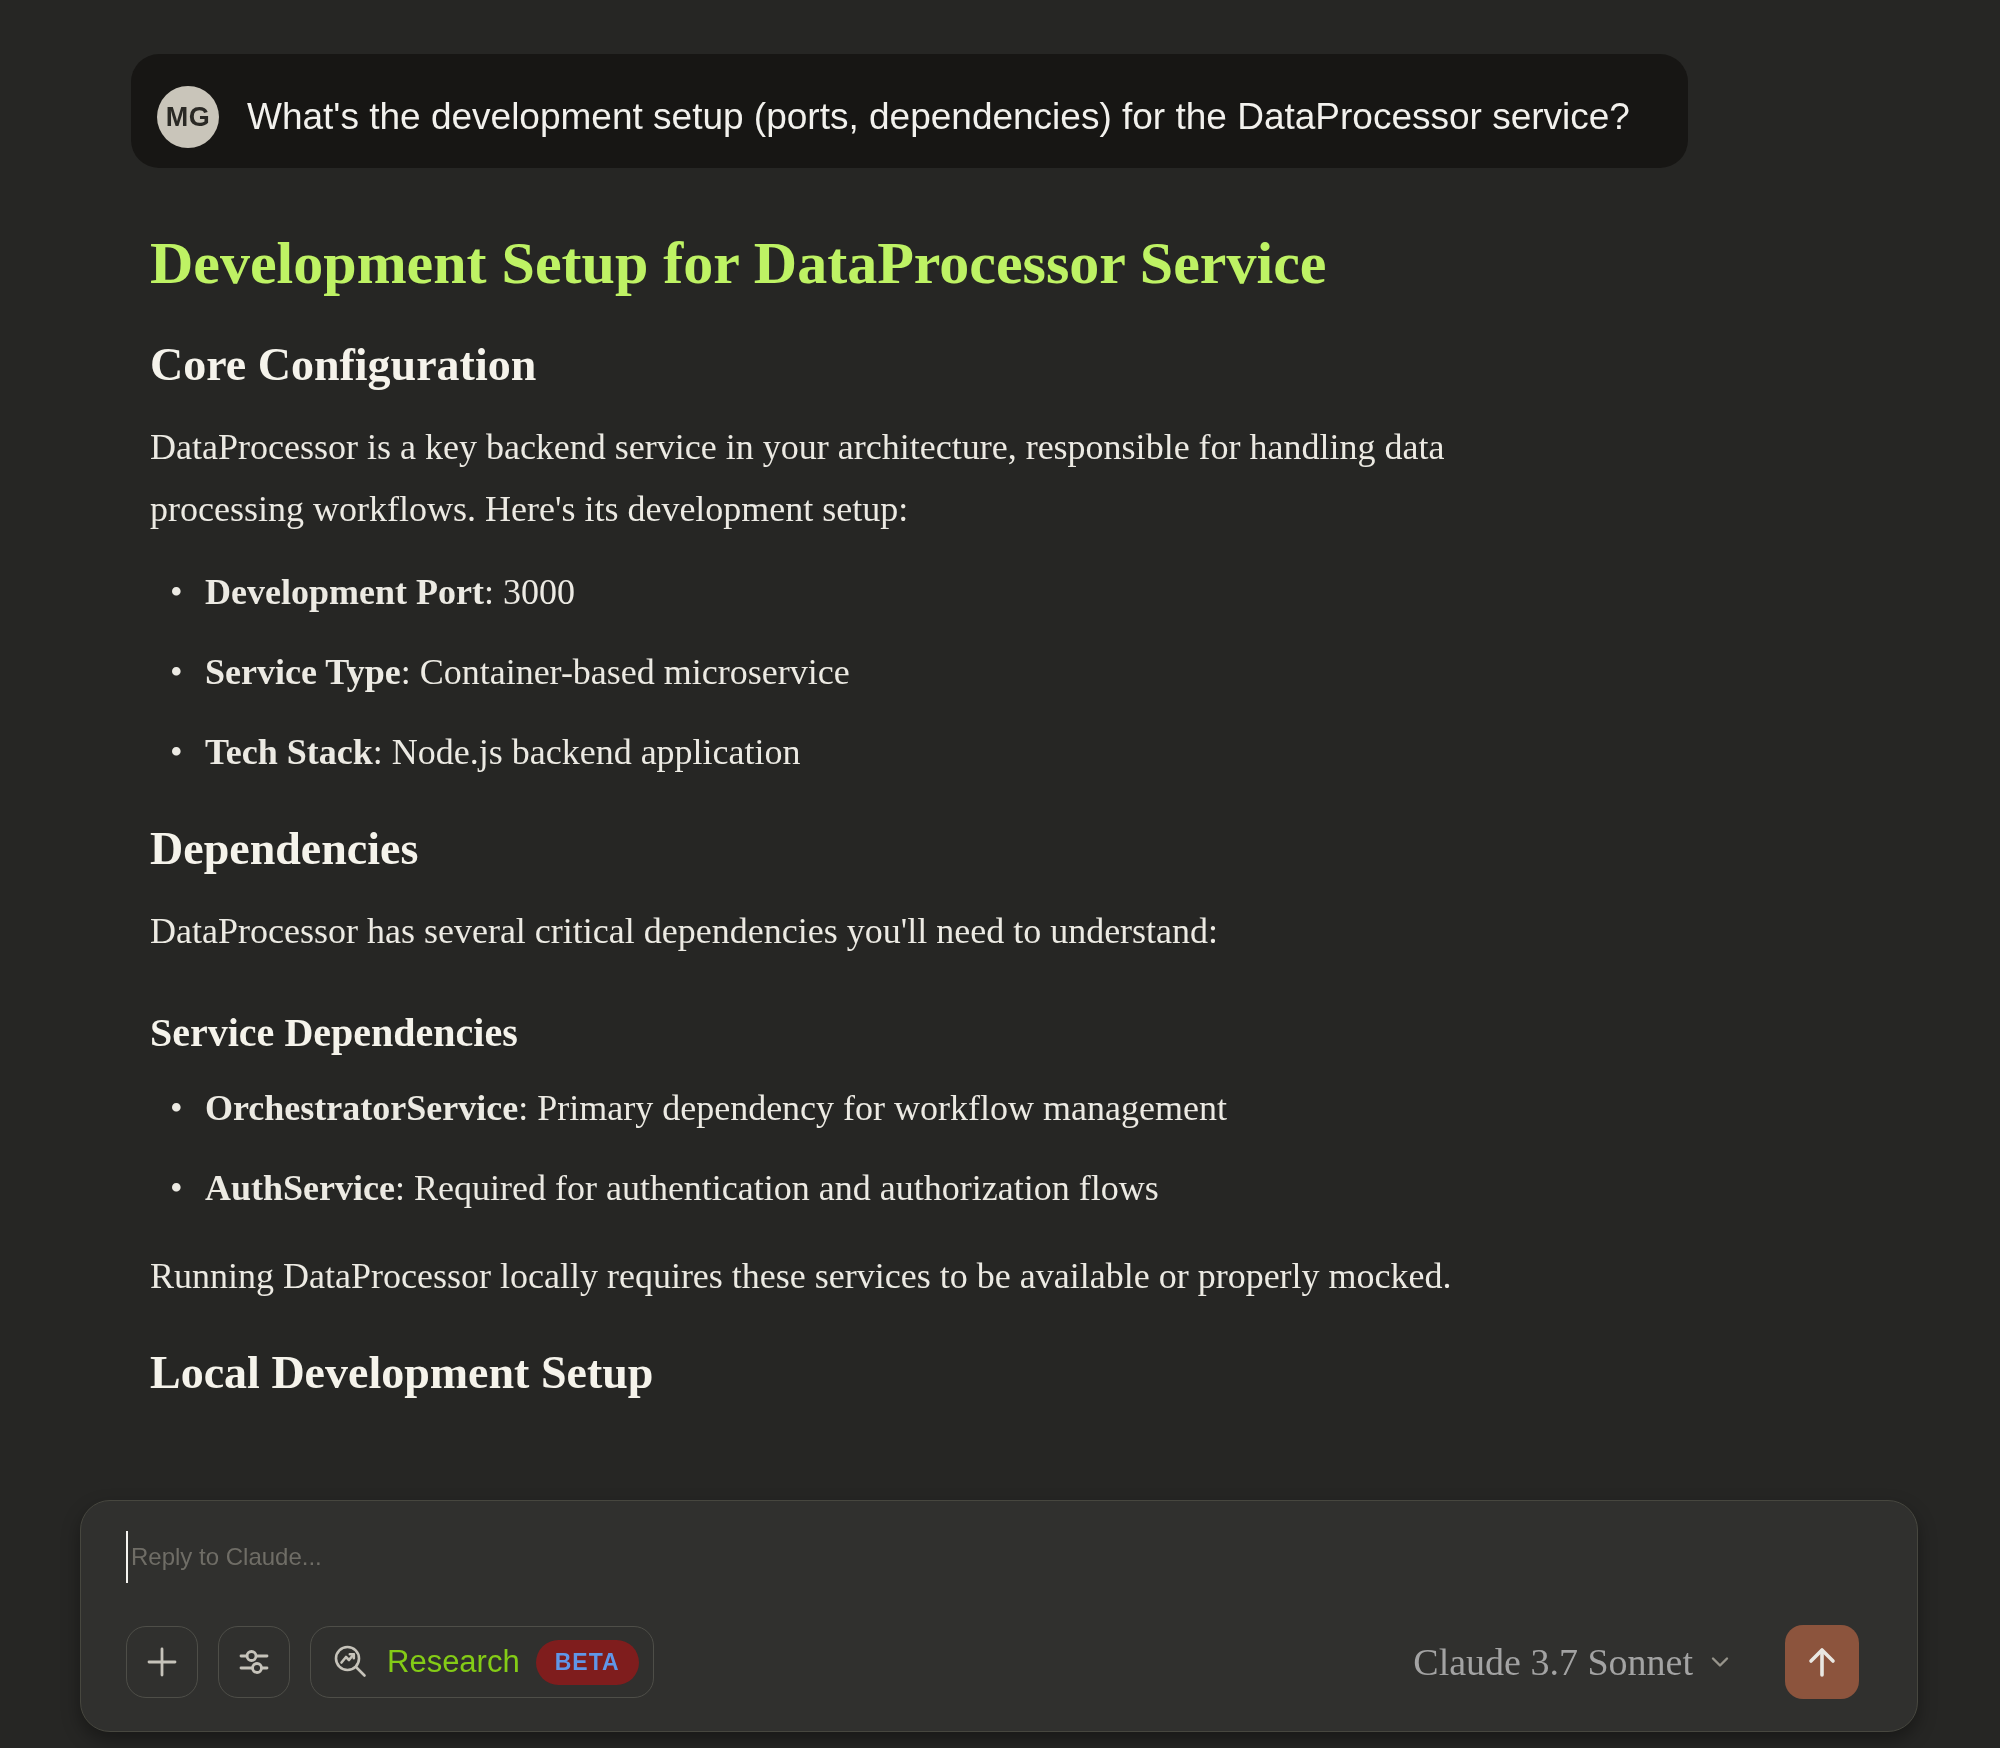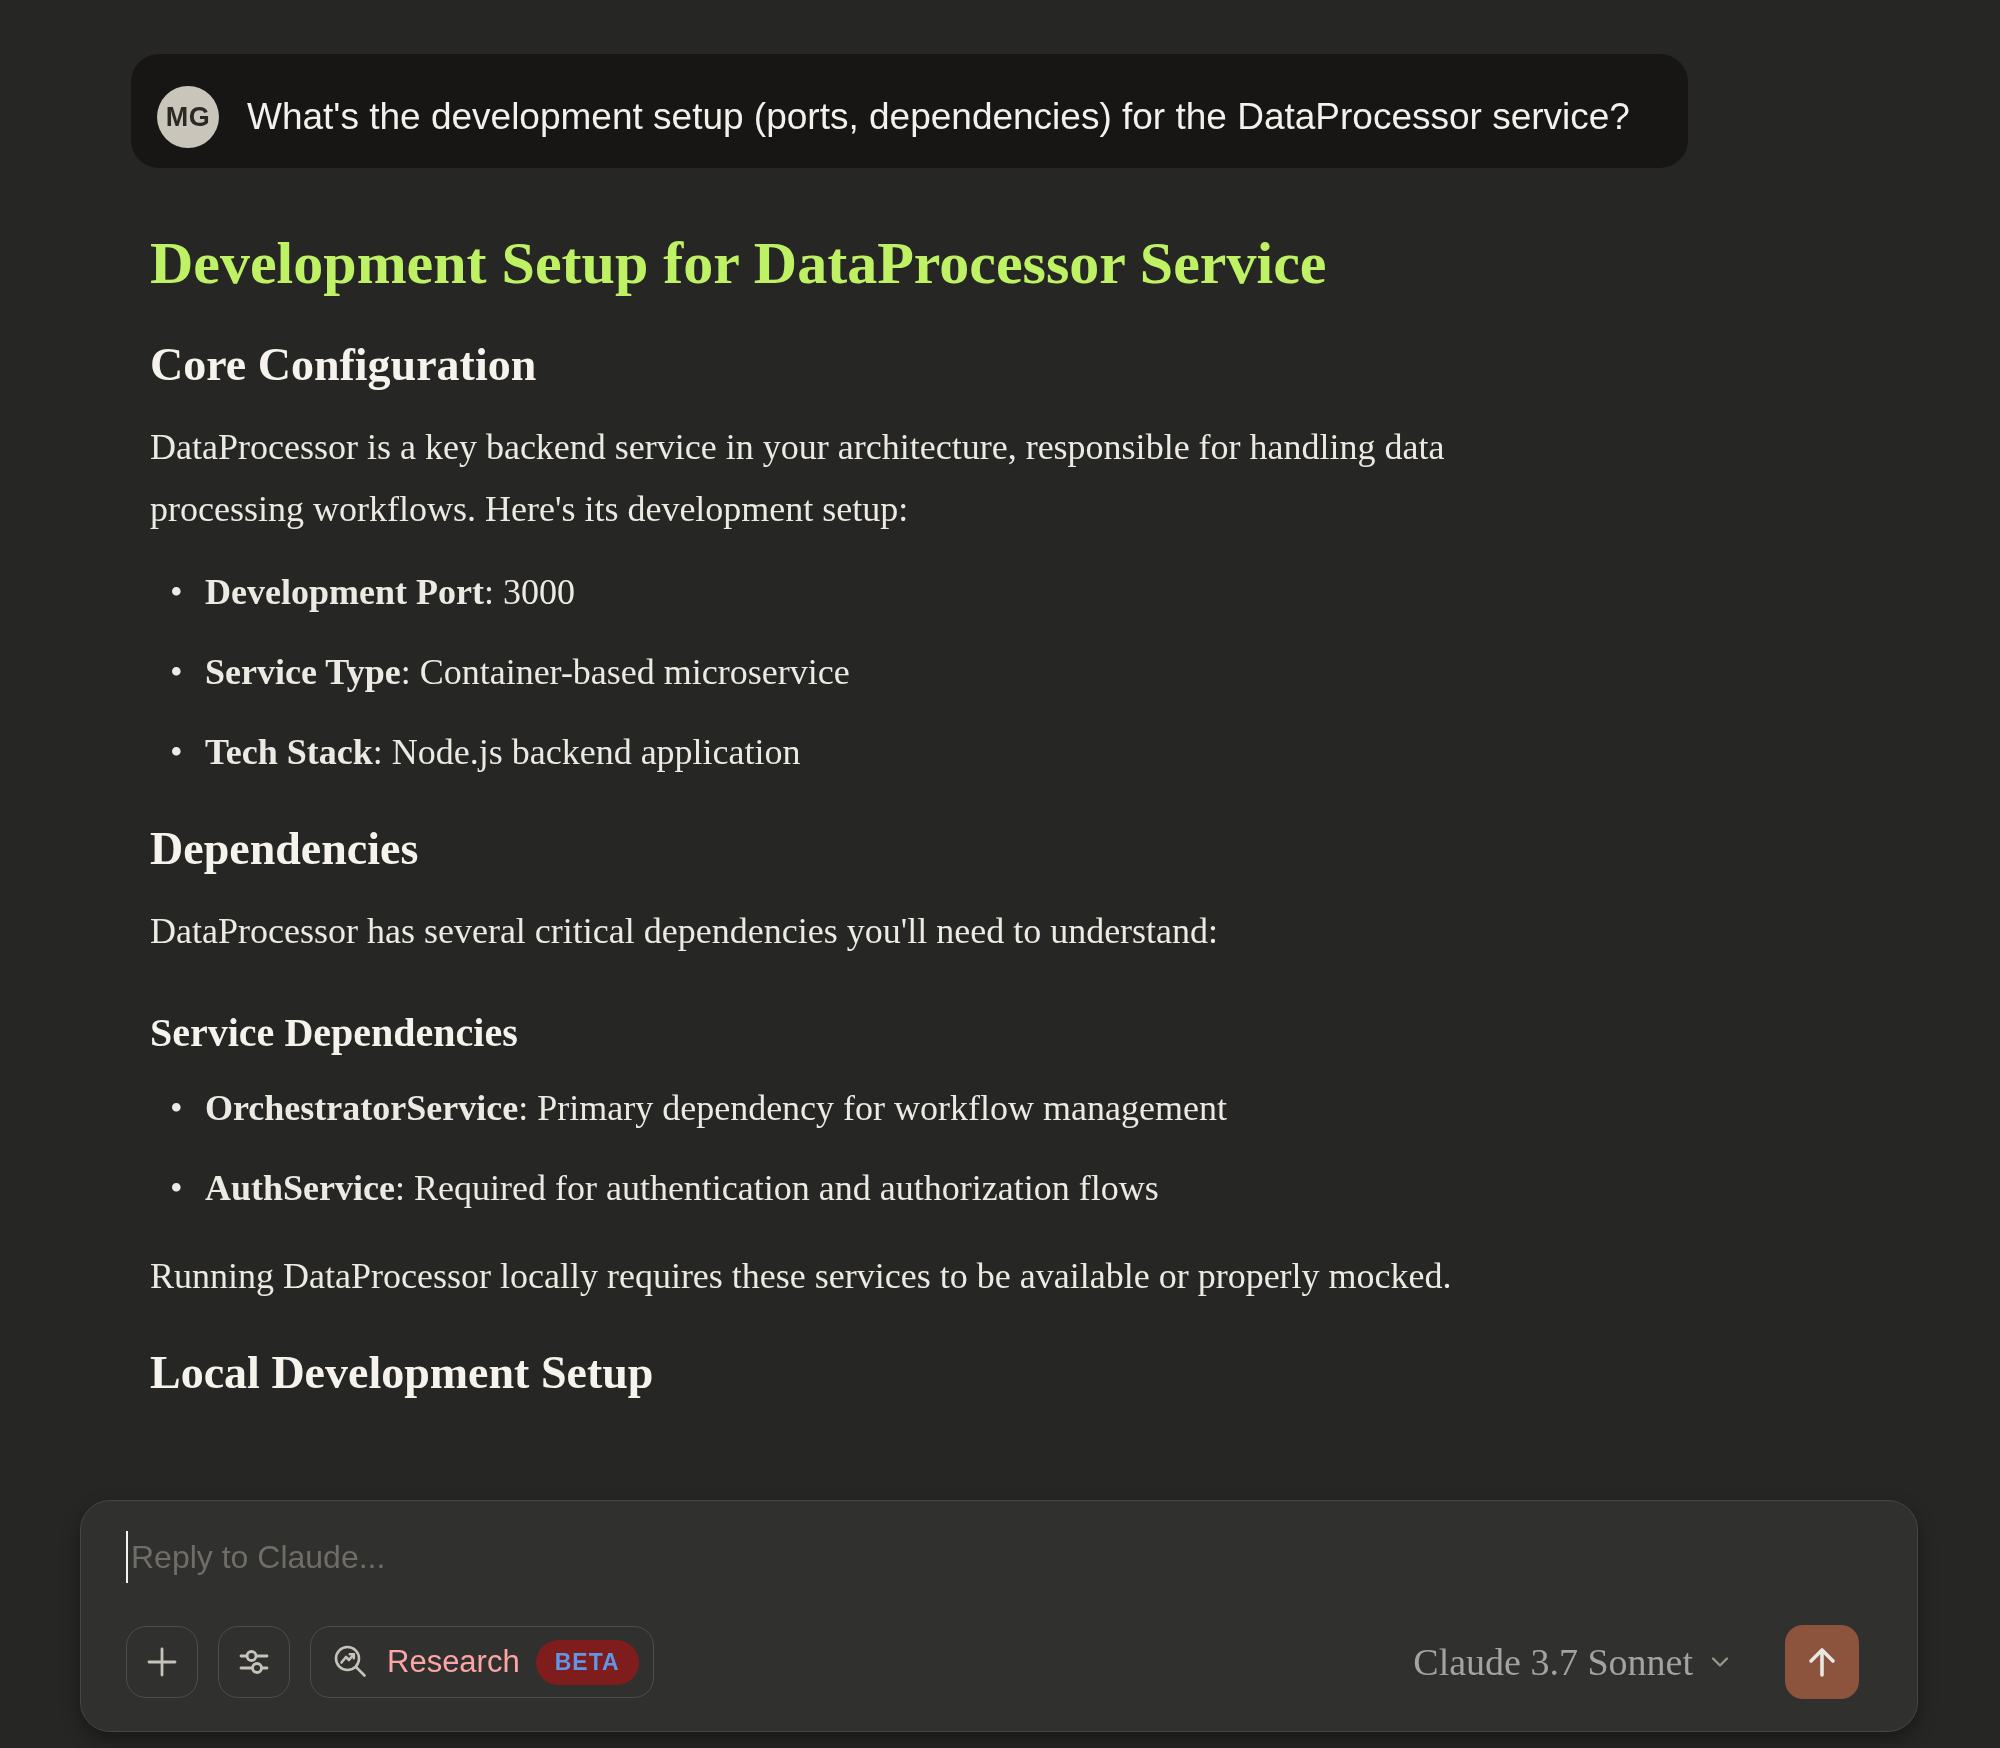--- a/index.html
+++ b/index.html
@@ -87,21 +87,21 @@
     box-sizing: border-box;
     background: #30302e;
     border: 1px solid #47473f;
     border-radius: 30px;
     box-shadow: 0 8px 18px rgba(0,0,0,0.35);
     display: flex; flex-direction: column; justify-content: space-between;
     padding: 30px 58px 32px 45px;
   }
   .input-row { display: flex; align-items: center; cursor: text; }
   .text-cursor { width: 2px; height: 52px; background: #f5f4f0; margin-right: 3px; }
-  .placeholder { font-size: 32px; color: #6f6d66; }
+  .placeholder { font-size: 24px; color: #6f6d66; }
 
   .toolbar { display: flex; align-items: center; }
   .left-tools { display: flex; align-items: center; gap: 20px; }
   .icon-btn {
     width: 72px; height: 72px;
     border: 1px solid #4e4e48;
     border-radius: 20px;
     background: transparent;
     display: flex; align-items: center; justify-content: center;
     cursor: pointer;
@@ -110,21 +110,21 @@
   .research-btn {
     height: 72px;
     border: 1px solid #4e4e48;
     border-radius: 20px;
     background: transparent;
     display: flex; align-items: center; gap: 16px;
     padding: 0 14px 0 20px;
     cursor: pointer;
     box-sizing: border-box;
   }
-  .research-label { font-size: 31px; color: #fca5a5; }
+  .research-label { font-size: 31px; color: #84cc16; }
   .beta-badge {
     background: #7f1d1d;
     color: #6096e8;
     font-size: 23px; font-weight: 700;
     letter-spacing: 1px;
     padding: 9px 19px;
     border-radius: 999px;
   }
   .spacer { flex: 1; }
   .model-selector {

